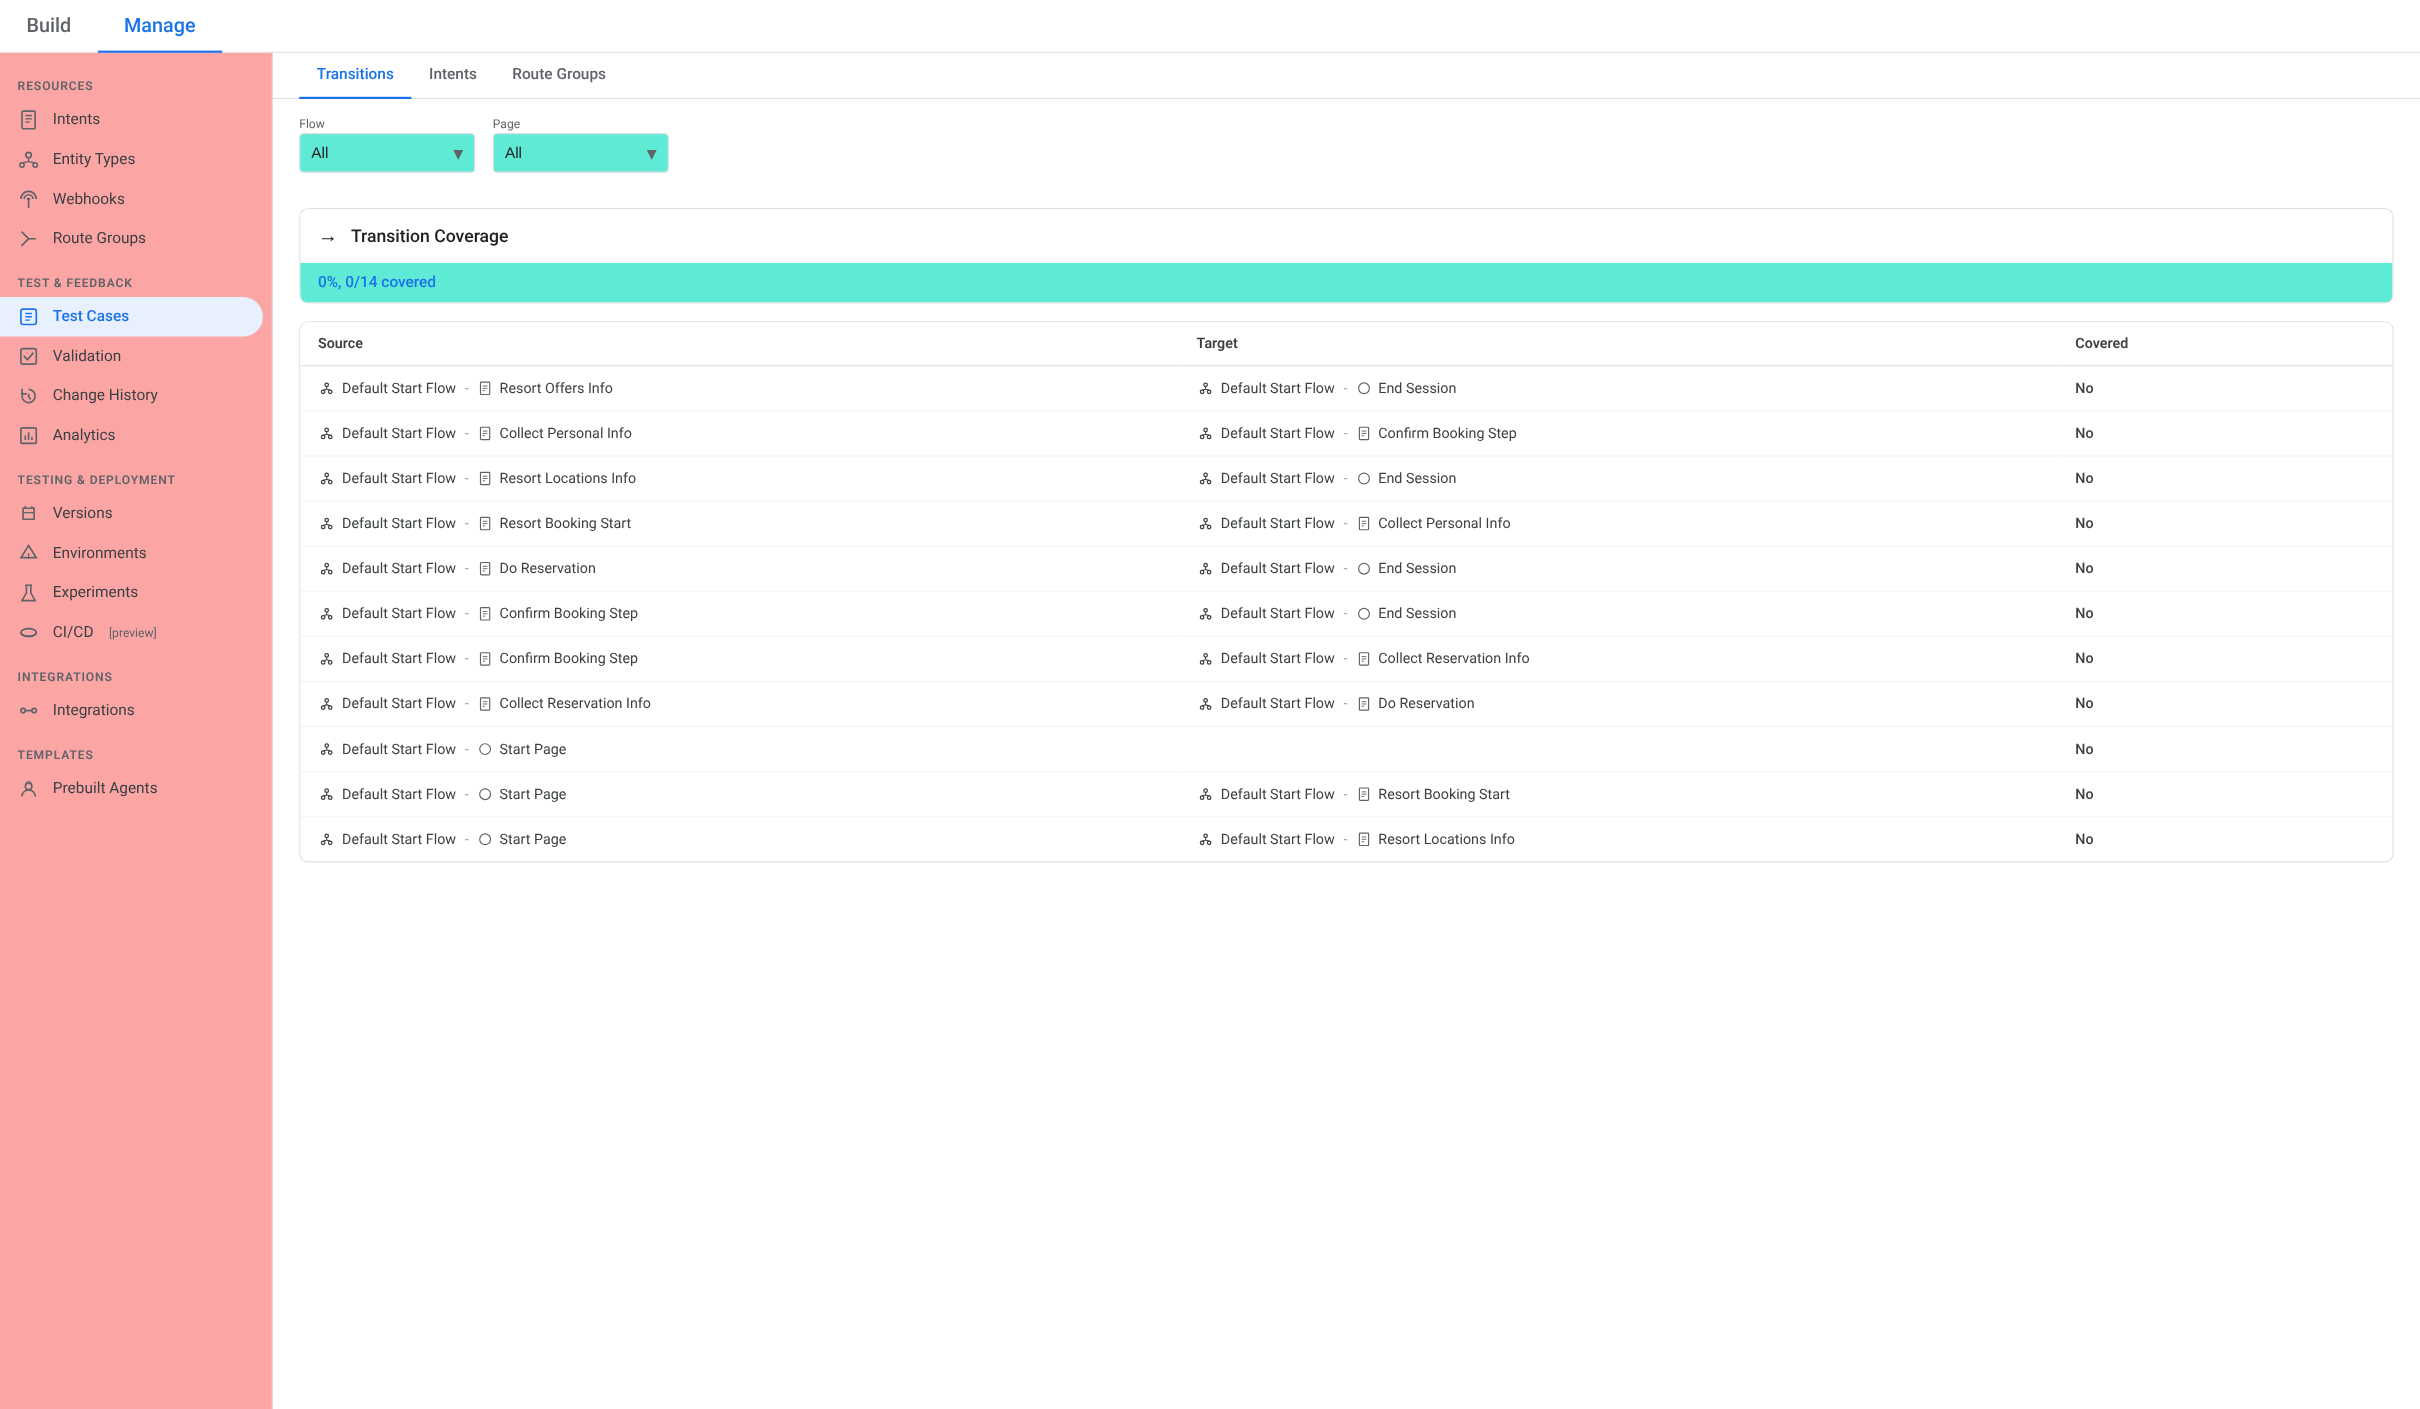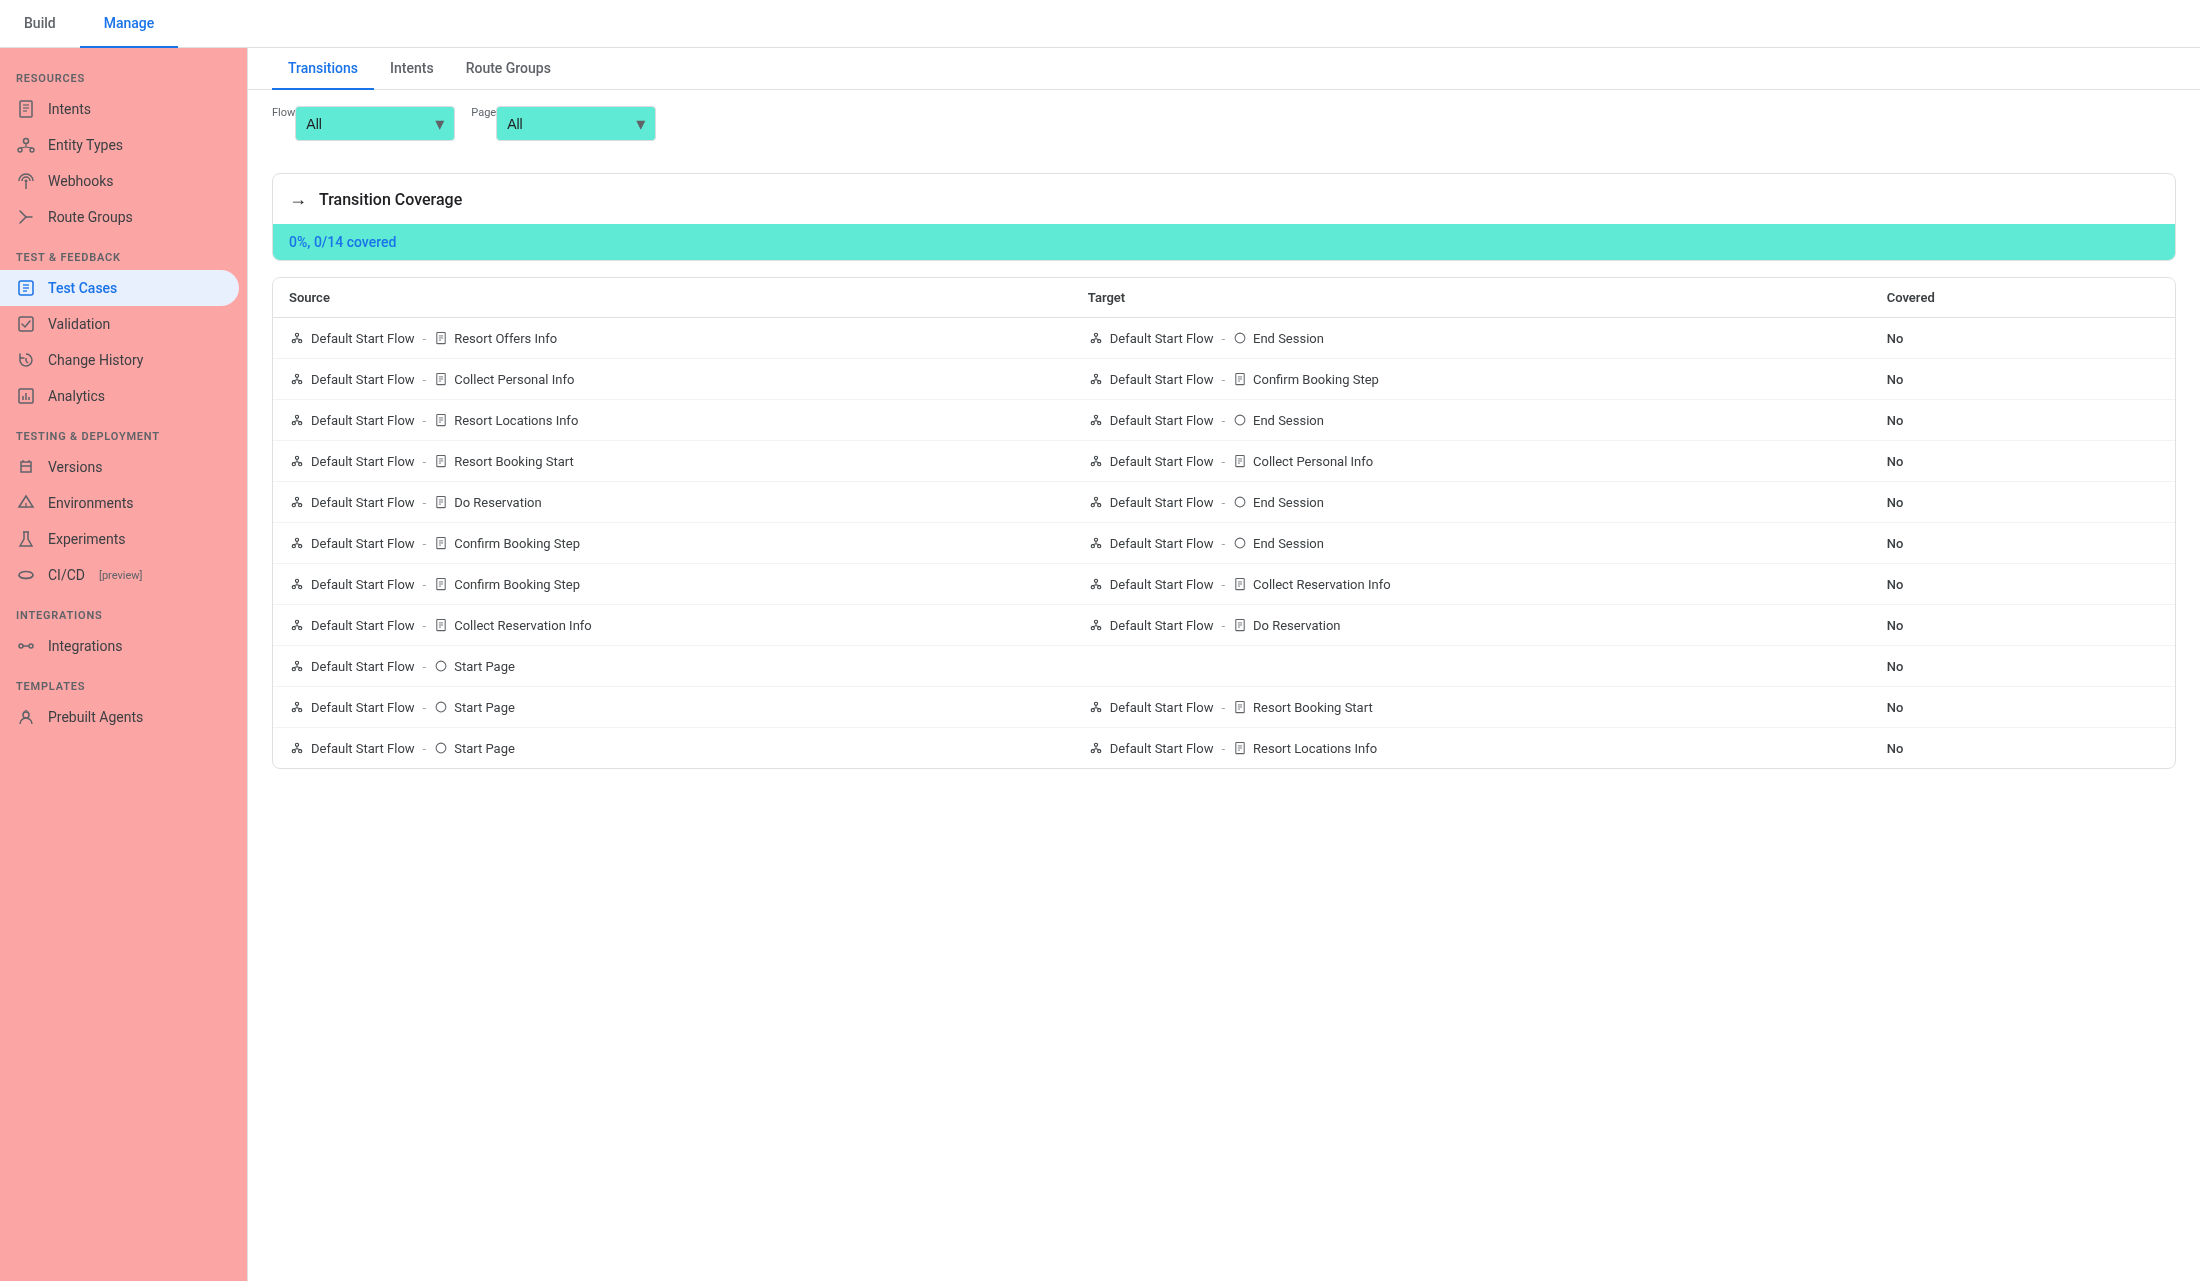--- a/index.html
+++ b/index.html
@@ -1,20 +1,20 @@
 <!DOCTYPE html>
 <html><head>
   <meta charset="utf-8">
   <style>
     * { box-sizing: border-box; margin: 0; padding: 0; }
     body { font-family: 'Google Sans', Roboto, Arial, sans-serif; font-size: 14px; color: #202124; background: #fff; display: flex; flex-direction: column; height: 100vh; overflow: hidden; }
 
     
     .top-nav { display: flex; align-items: stretch; border-bottom: 1px solid #e0e0e0; height: 48px; flex-shrink: 0; }
-    .top-nav-tab { padding: 0 24px; display: flex; align-items: center; cursor: pointer; font-size: 14px; color: #5f6368; font-weight: 500; border-bottom: 2px solid transparent; margin-bottom: -1px; }
+    .top-nav-tab { padding: 0 24px; display: flex; align-items: center; cursor: pointer; font-size: 18px; color: #5f6368; font-weight: 500; border-bottom: 2px solid transparent; margin-bottom: -1px; }
     .top-nav-tab.active { color: #1a73e8; border-bottom: 2px solid #1a73e8; }
 
     
     .app-body { display: flex; flex: 1; overflow: hidden; }
 
     
     .sidebar { width: 248px; flex-shrink: 0; overflow-y: auto; border-right: 1px solid #e0e0e0; padding: 8px 0; background: #fca5a5; }
     .sidebar-section-label { font-size: 11px; font-weight: 600; color: #5f6368; letter-spacing: 0.8px; padding: 16px 16px 6px 16px; text-transform: uppercase; }
     .sidebar-item { display: flex; align-items: center; gap: 12px; padding: 8px 16px; cursor: pointer; border-radius: 0 24px 24px 0; margin-right: 8px; color: #3c4043; font-size: 14px; font-weight: 400; }
     .sidebar-item.active { background: #e8f0fe; color: #1a73e8; font-weight: 500; }
@@ -27,21 +27,21 @@
     .main-header .back-btn { cursor: pointer; color: #5f6368; display: flex; align-items: center; }
     .main-header h1 { font-size: 22px; font-weight: 400; color: #202124; }
 
     
     .content-tabs { display: flex; border-bottom: 1px solid #e0e0e0; padding: 0 24px; }
     .content-tab { padding: 12px 16px; cursor: pointer; font-size: 14px; color: #5f6368; font-weight: 500; border-bottom: 2px solid transparent; margin-bottom: -1px; }
     .content-tab.active { color: #1a73e8; border-bottom: 2px solid #1a73e8; }
 
     
     .filters-row { display: flex; gap: 16px; padding: 16px 24px; }
-    .filter-select { position: relative; display: flex; flex-direction: row; }
+    .filter-select { position: relative; display: flex; flex-direction: column; }
     .filter-label { font-size: 11px; color: #5f6368; margin-bottom: 2px; }
     .select-wrapper { display: flex; align-items: center; border: 1px solid #dadce0; border-radius: 4px; padding: 6px 10px; min-width: 160px; cursor: pointer; background: #5eead4; }
     .select-wrapper select { border: none; outline: none; font-size: 14px; color: #202124; background: transparent; appearance: none; flex: 1; cursor: pointer; }
     .select-arrow { color: #5f6368; font-size: 18px; pointer-events: none; }
 
     
     .coverage-section { margin: 16px 24px; border: 1px solid #e0e0e0; border-radius: 8px; overflow: hidden; }
     .coverage-header { display: flex; align-items: center; gap: 12px; padding: 14px 16px; font-size: 16px; font-weight: 500; }
     .coverage-bar { background: #5eead4; padding: 10px 16px; font-size: 14px; color: #1a73e8; font-weight: 500; }
 

